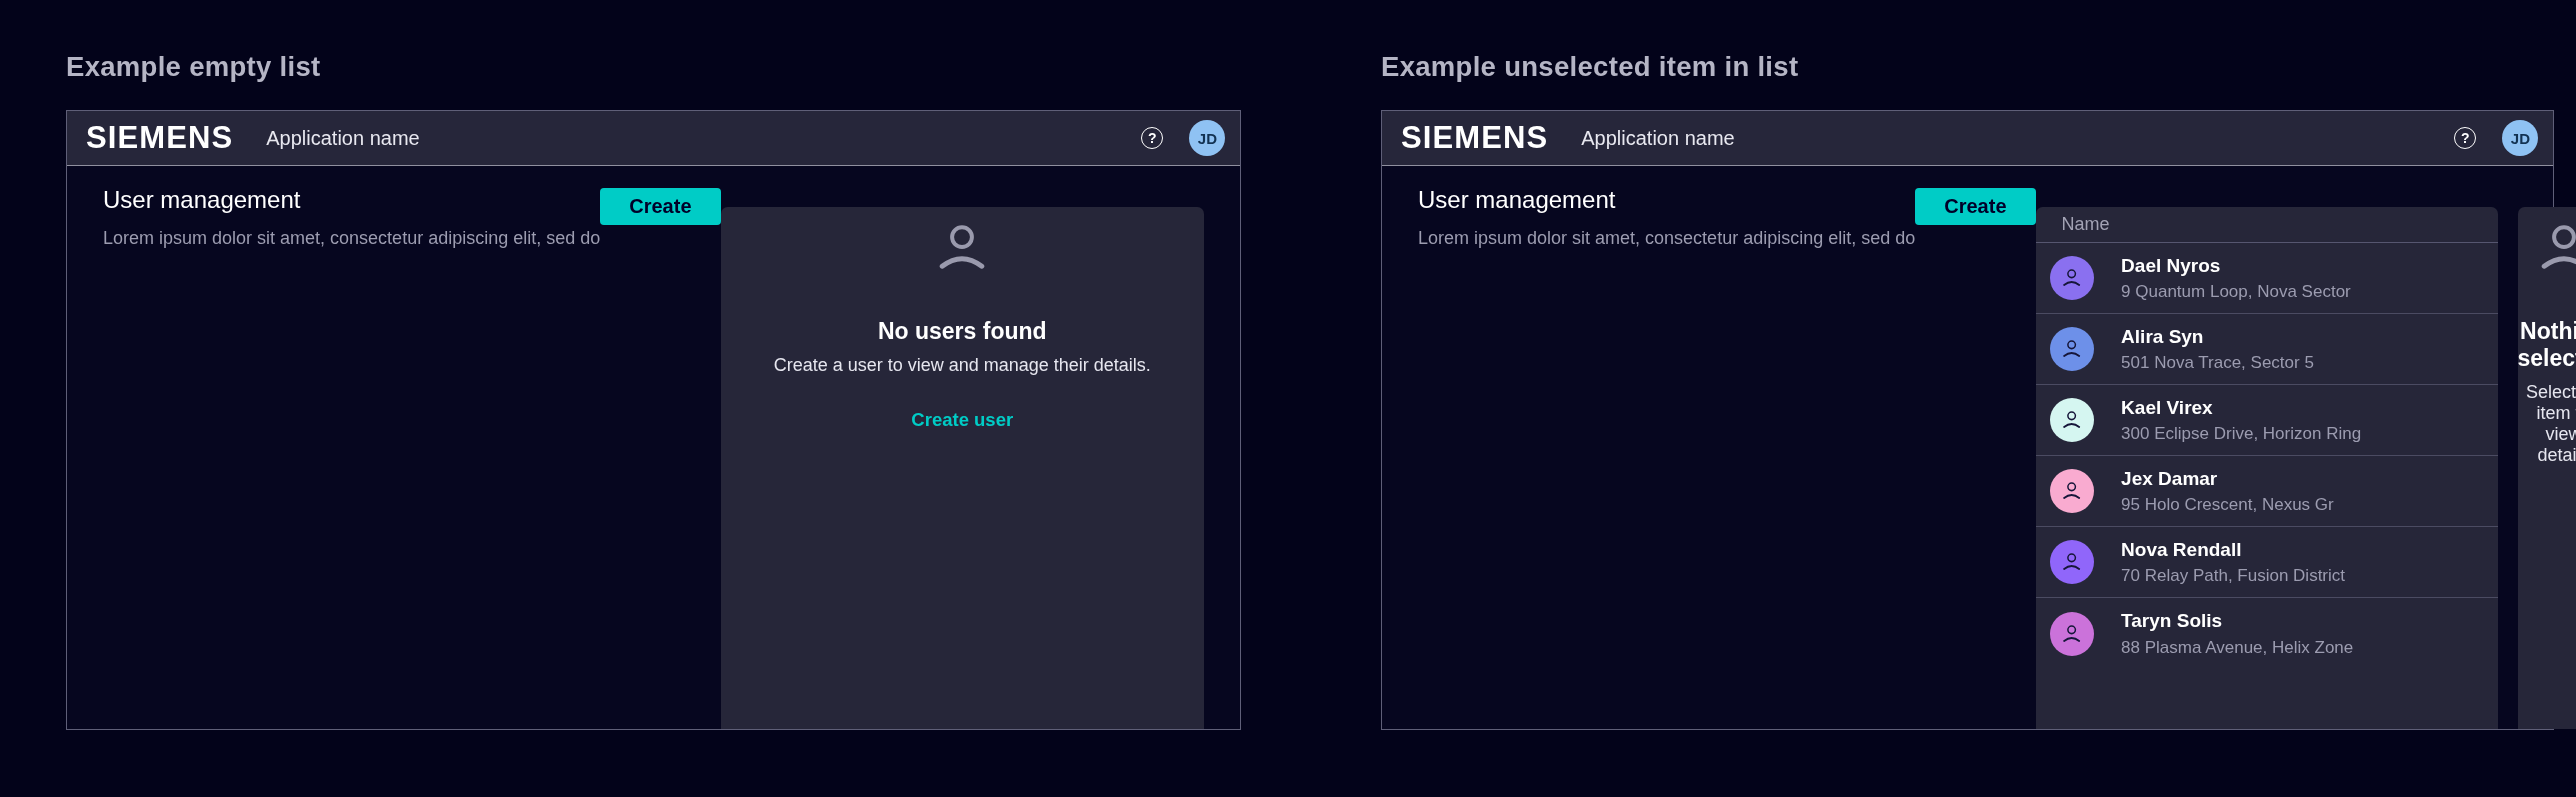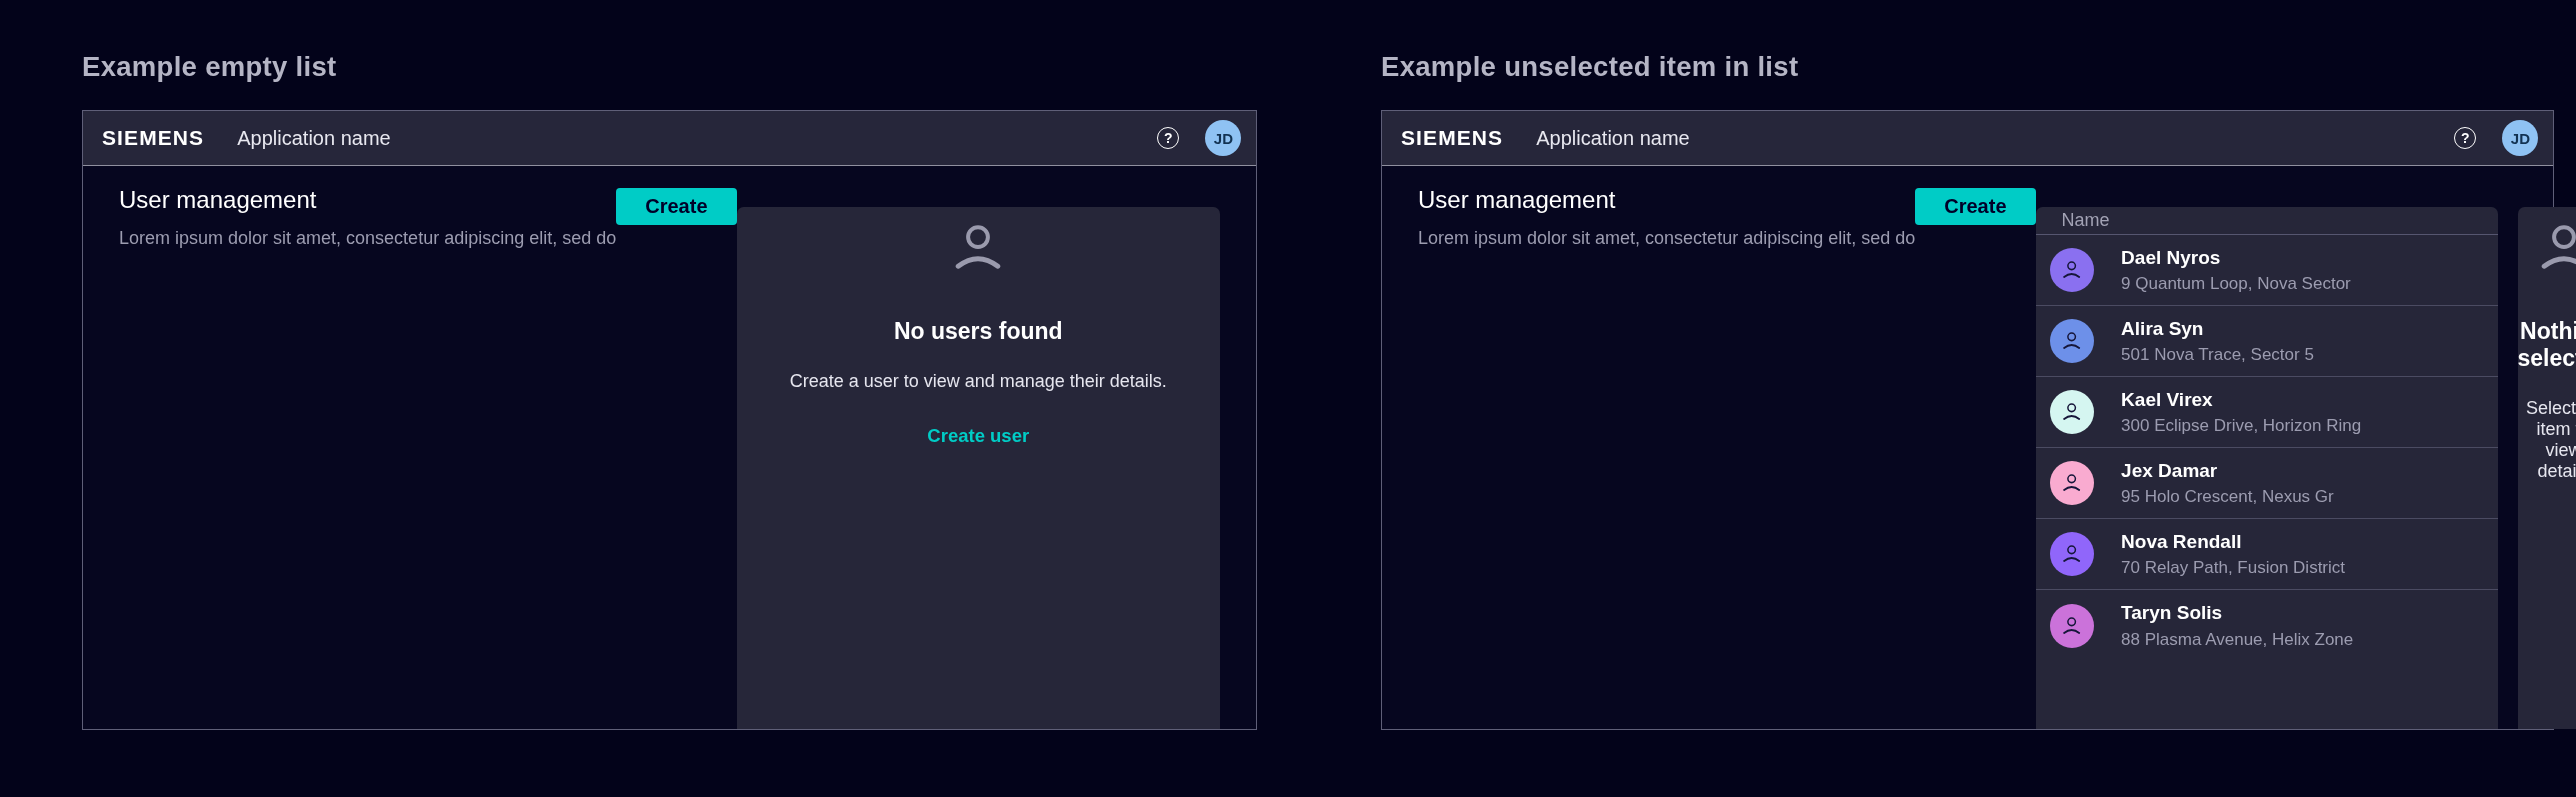--- a/index.html
+++ b/index.html
@@ -5,21 +5,21 @@
   html, body { margin:0; padding:0; overflow:hidden; }
   body {
     width:2576px; height:797px;
     background:#03031a;
     font-family:"Liberation Sans", sans-serif;
     color:#ffffff;
   }
   .stage { position:relative; width:2576px; height:797px; }
 
   .example { position:absolute; top:0; }
-  #ex1 { left:82px; width:1175px; }
+  #ex1 { left:66px; width:1175px; }
   #ex2 { left:1381px; width:1173px; }
 
   .example-title {
     margin:0; padding-top:51px;
     font-size:27.5px; font-weight:700; letter-spacing:0.3px;
     color:#b5b5c5;
   }
 
   .card {
     margin-top:27px; height:620px; box-sizing:border-box;
@@ -29,21 +29,21 @@
   }
 
   
   .card-header {
     flex:none; height:55px; box-sizing:border-box;
     background:#26263a;
     border-bottom:1.1px solid #90909f;
     display:flex; align-items:center;
     padding:0 14.6px 0 19px;
   }
-  .brand { font-size:21px; font-weight:700; letter-spacing:1.1px; color:#ffffff; }
+  .brand { font-size:31px; font-weight:700; letter-spacing:1.1px; color:#ffffff; }
   .app-name { margin-left:33px; font-size:20px; font-weight:400; color:#e8e8f0; }
   .header-spacer { flex:1; }
   .help-icon {
     width:22.5px; height:22.5px; box-sizing:border-box;
     border:1.7px solid #ffffff; border-radius:50%;
     display:flex; align-items:center; justify-content:center;
     font-size:14px; font-weight:600; color:#ffffff; cursor:pointer;
   }
   .avatar {
     width:36px; height:36px; margin-left:26px; border-radius:50%;
@@ -73,32 +73,32 @@
     background:#262639;
     border-radius:6.7px 6.7px 0 0;
     overflow:hidden;
   }
 
   
   .center-panel { display:flex; justify-content:center; }
   .empty-state { display:flex; flex-direction:column; align-items:center; text-align:center; transform:translateY(14.6px); }
   .big-person { width:56px; height:52px; color:#9a9aad; }
   .empty-title { margin-top:44px; font-size:23px; font-weight:700; color:#ffffff; }
-  .empty-desc  { margin-top:26px; font-size:18px; font-weight:400; color:#e6e6ef; }
+  .empty-desc  { margin-top:10px; font-size:18px; font-weight:400; color:#e6e6ef; }
   .empty-link  { margin-top:33px; font-size:18.5px; font-weight:700; cursor:pointer; text-decoration:none; }
 
   
   .split { margin-top:20px; flex:1; min-height:0; display:flex; gap:20px; }
   .list-panel {
     flex:none; width:462px; box-sizing:border-box;
     background:#262639; border-radius:6.7px 6.7px 0 0;
     overflow:hidden; display:flex; flex-direction:column;
   }
   .list-header {
-    flex:none; height:28px; box-sizing:border-box;
+    flex:none; height:36px; box-sizing:border-box;
     display:flex; align-items:center; padding:0 26px;
     font-size:18px; color:#a2a2b4;
     border-bottom:1.1px solid #565670;
   }
   .user-row {
     flex:none; height:71px; box-sizing:border-box;
     display:flex; align-items:center; gap:27px; padding:0 14.6px;
     border-bottom:1.1px solid #4b4b62;
     cursor:pointer;
   }

